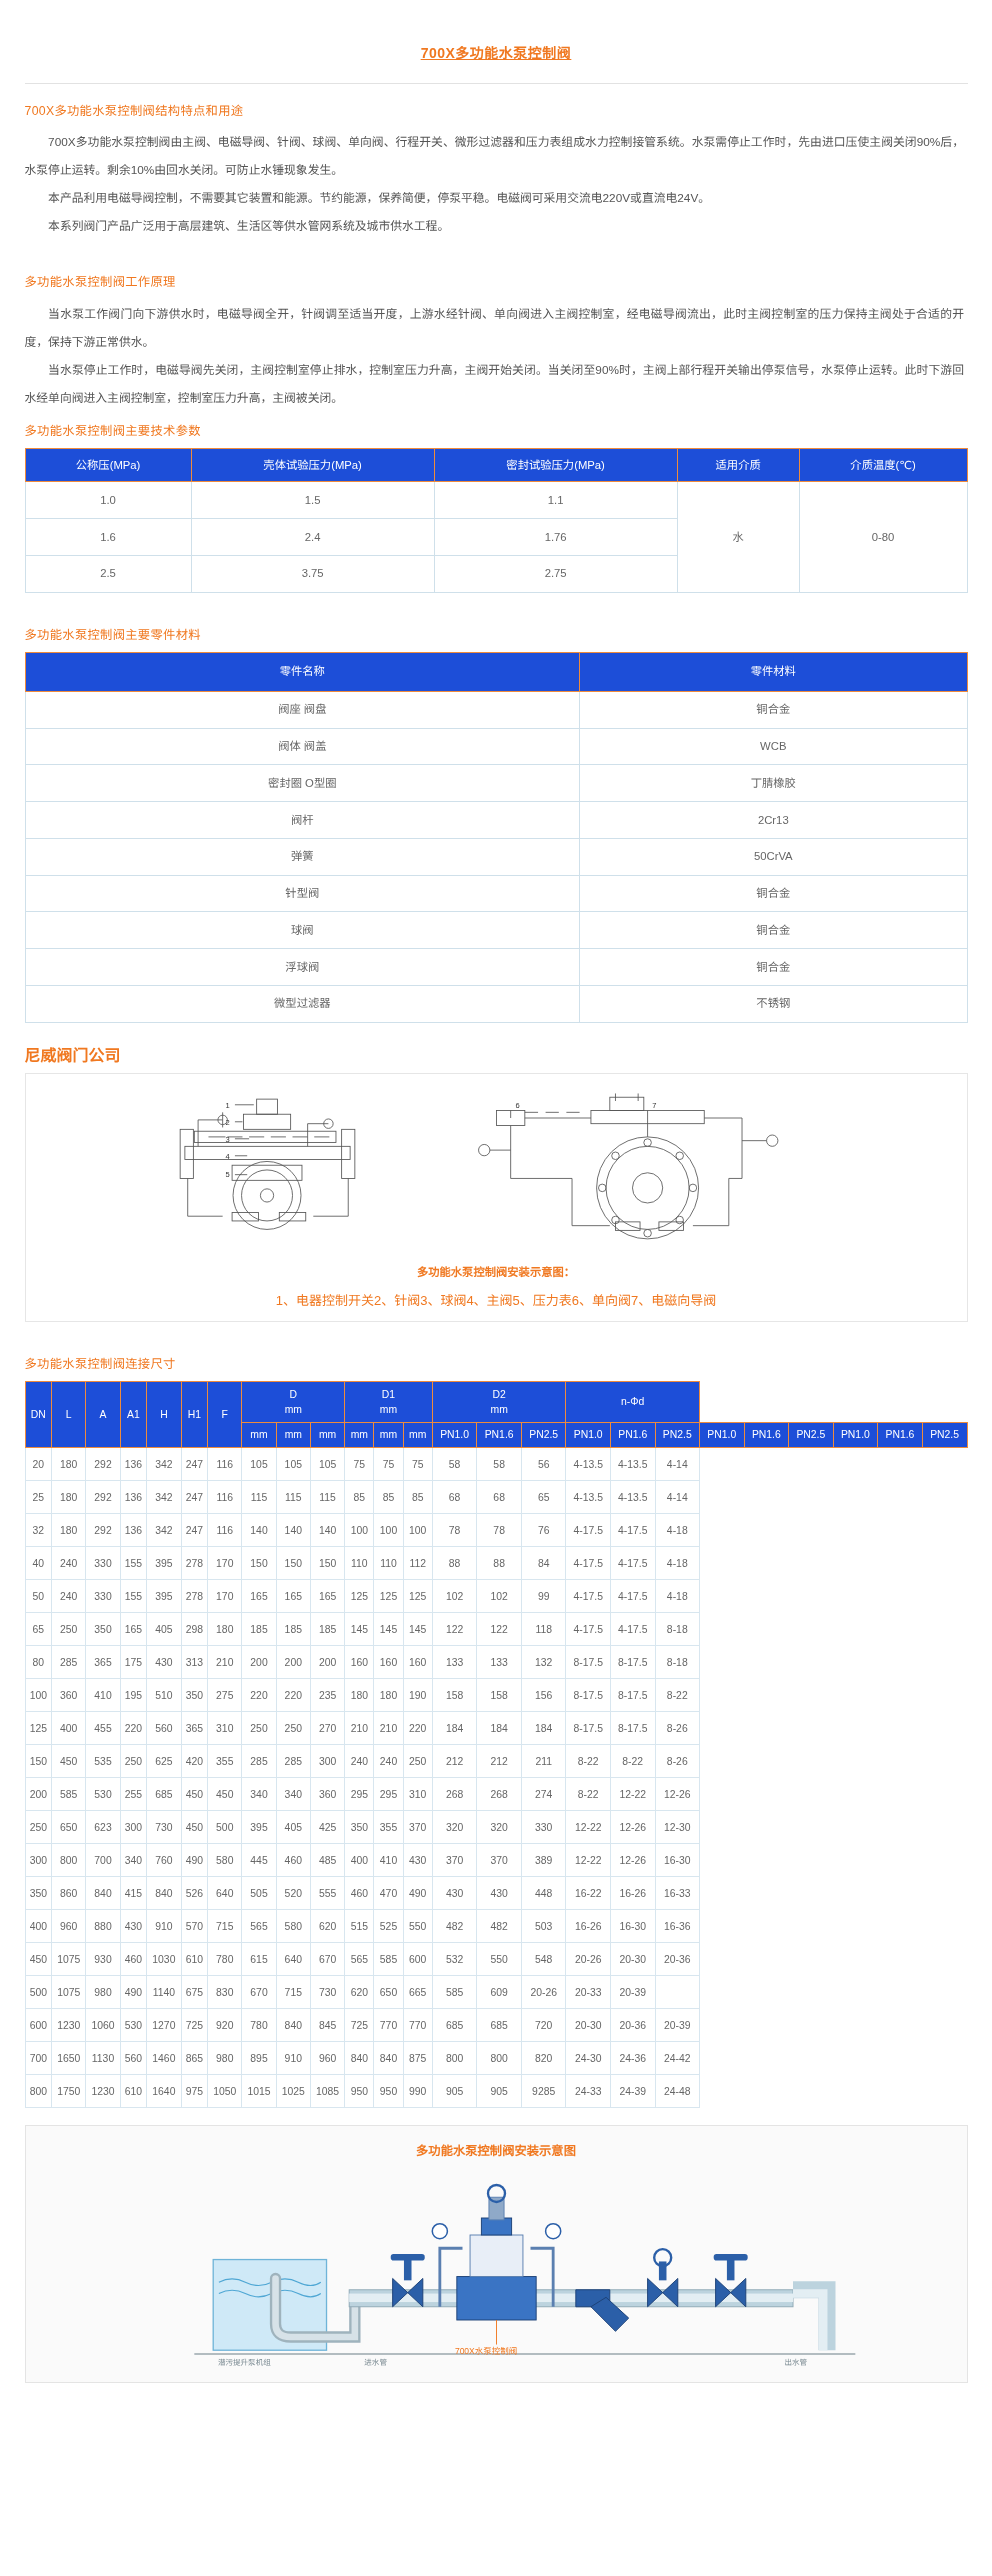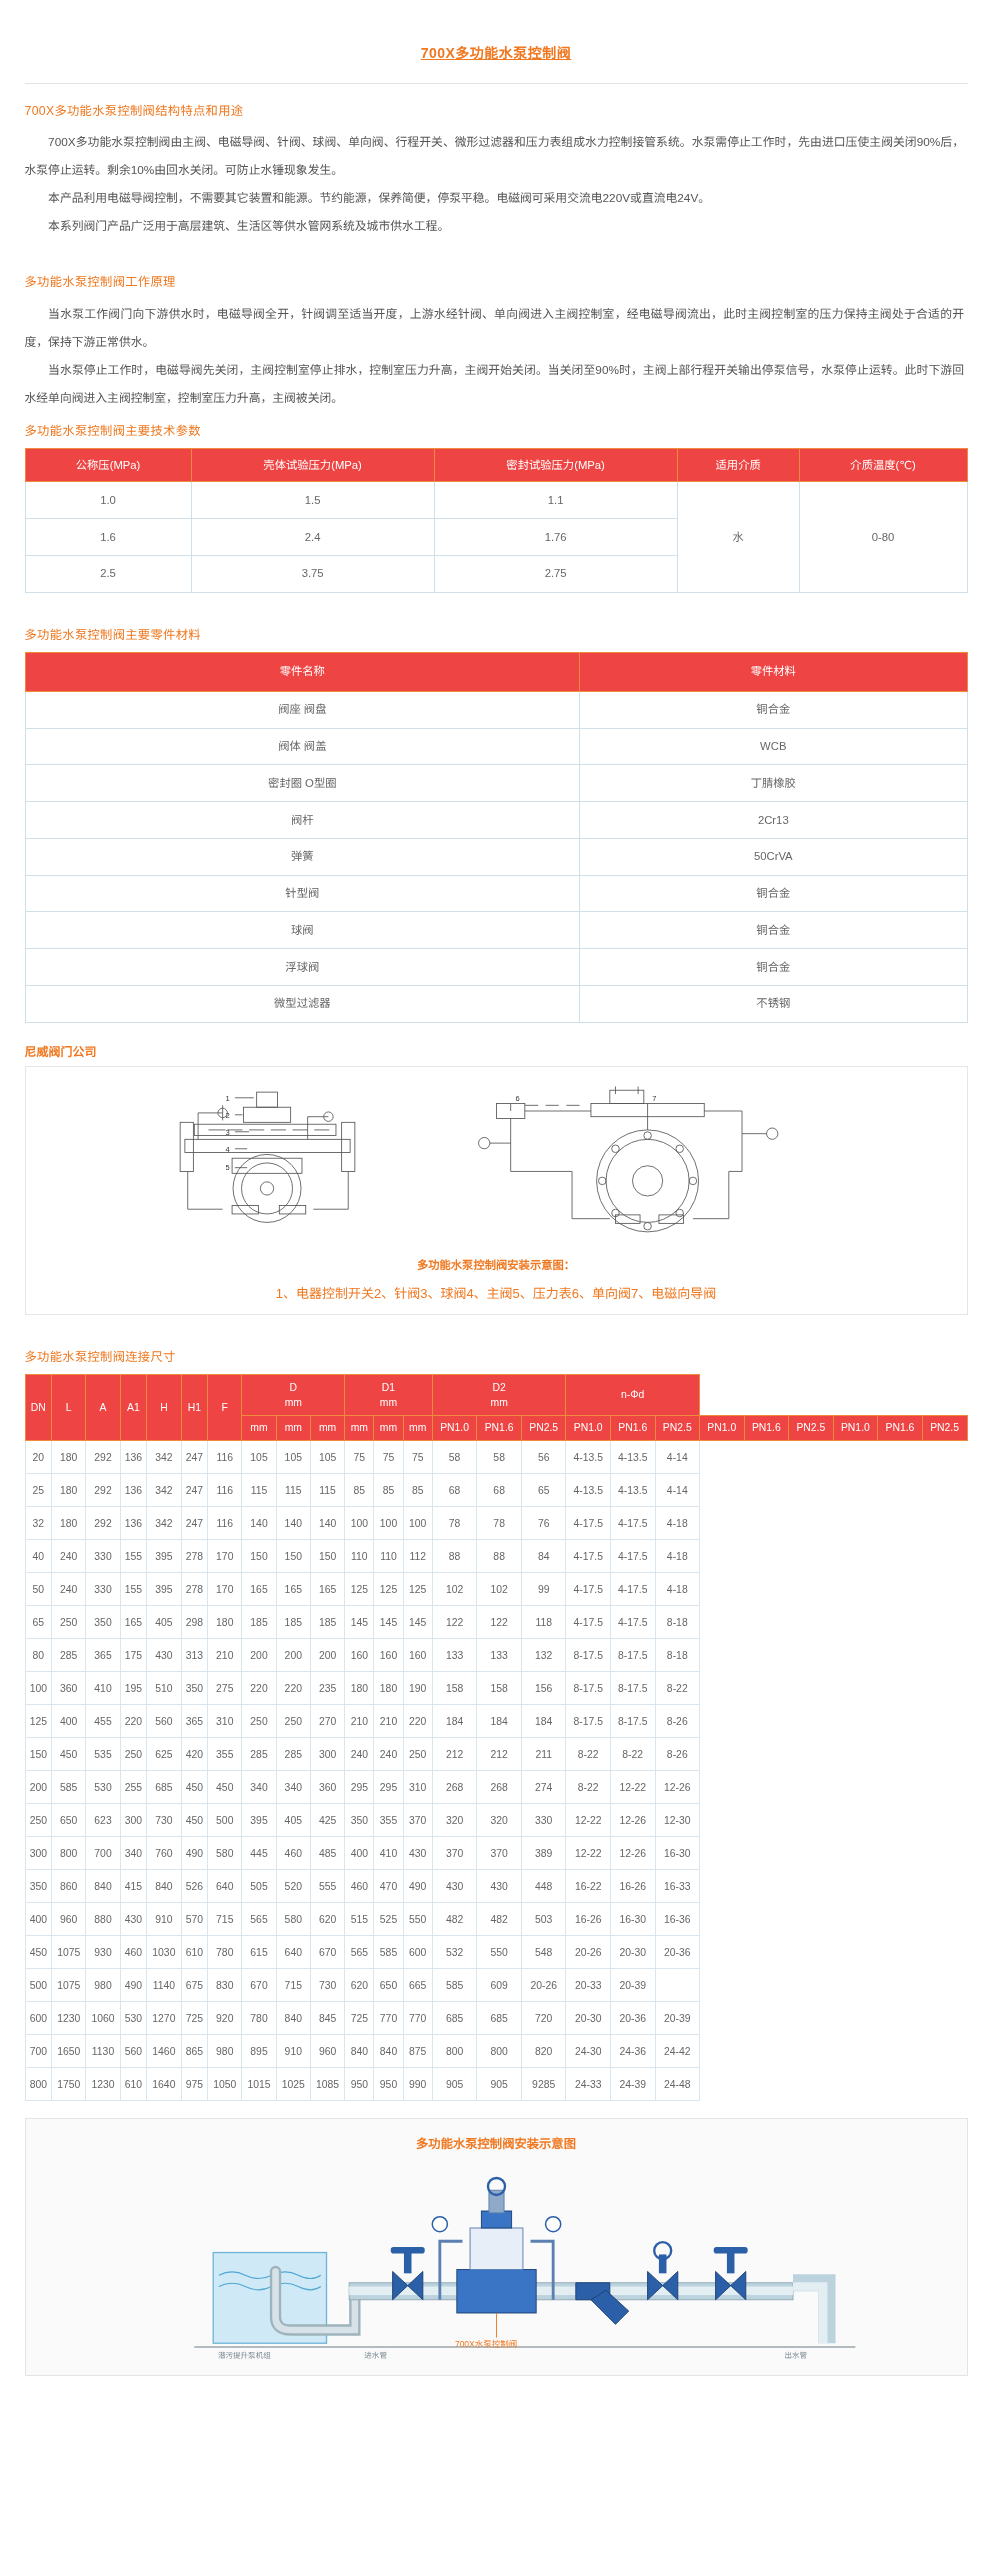--- a/index.html
+++ b/index.html
@@ -51,21 +51,21 @@
 
   
   table.tbl {
     border-collapse: collapse;
     margin: 0 24.5px;
     width: calc(100% - 49px);
     font-size: 11.3px;
     color: #666;
   }
   table.tbl th {
-    background: #ef4444;
+    background: #1d4ed8;
     color: #ffffff;
     font-weight: normal;
     border: 0.9px solid #ef8b3c;
     padding: 8.5px 3.8px;
     text-align: center;
     line-height: 15px;
     font-size: 11.3px;
     margin-left: 20px;
   }
   table.tbl td {
@@ -114,21 +114,21 @@
   }
   .draw-list {
     text-align: center;
     color: #f07820;
     font-size: 13px;
     margin-top: 11.3px;
     margin-bottom: 5.7px;
   }
   .company {
     color: #f07820;
-    font-size: 12px;
+    font-size: 16px;
     font-weight: bold;
     margin: 0 0 7.6px 24.5px;
   }
 
   
   .install-panel {
     margin: 17px 24.5px 0 24.5px;
     border: 0.9px solid #e4e4e4;
     background: #fafafa;
     padding: 15px 0 9.4px 0;

